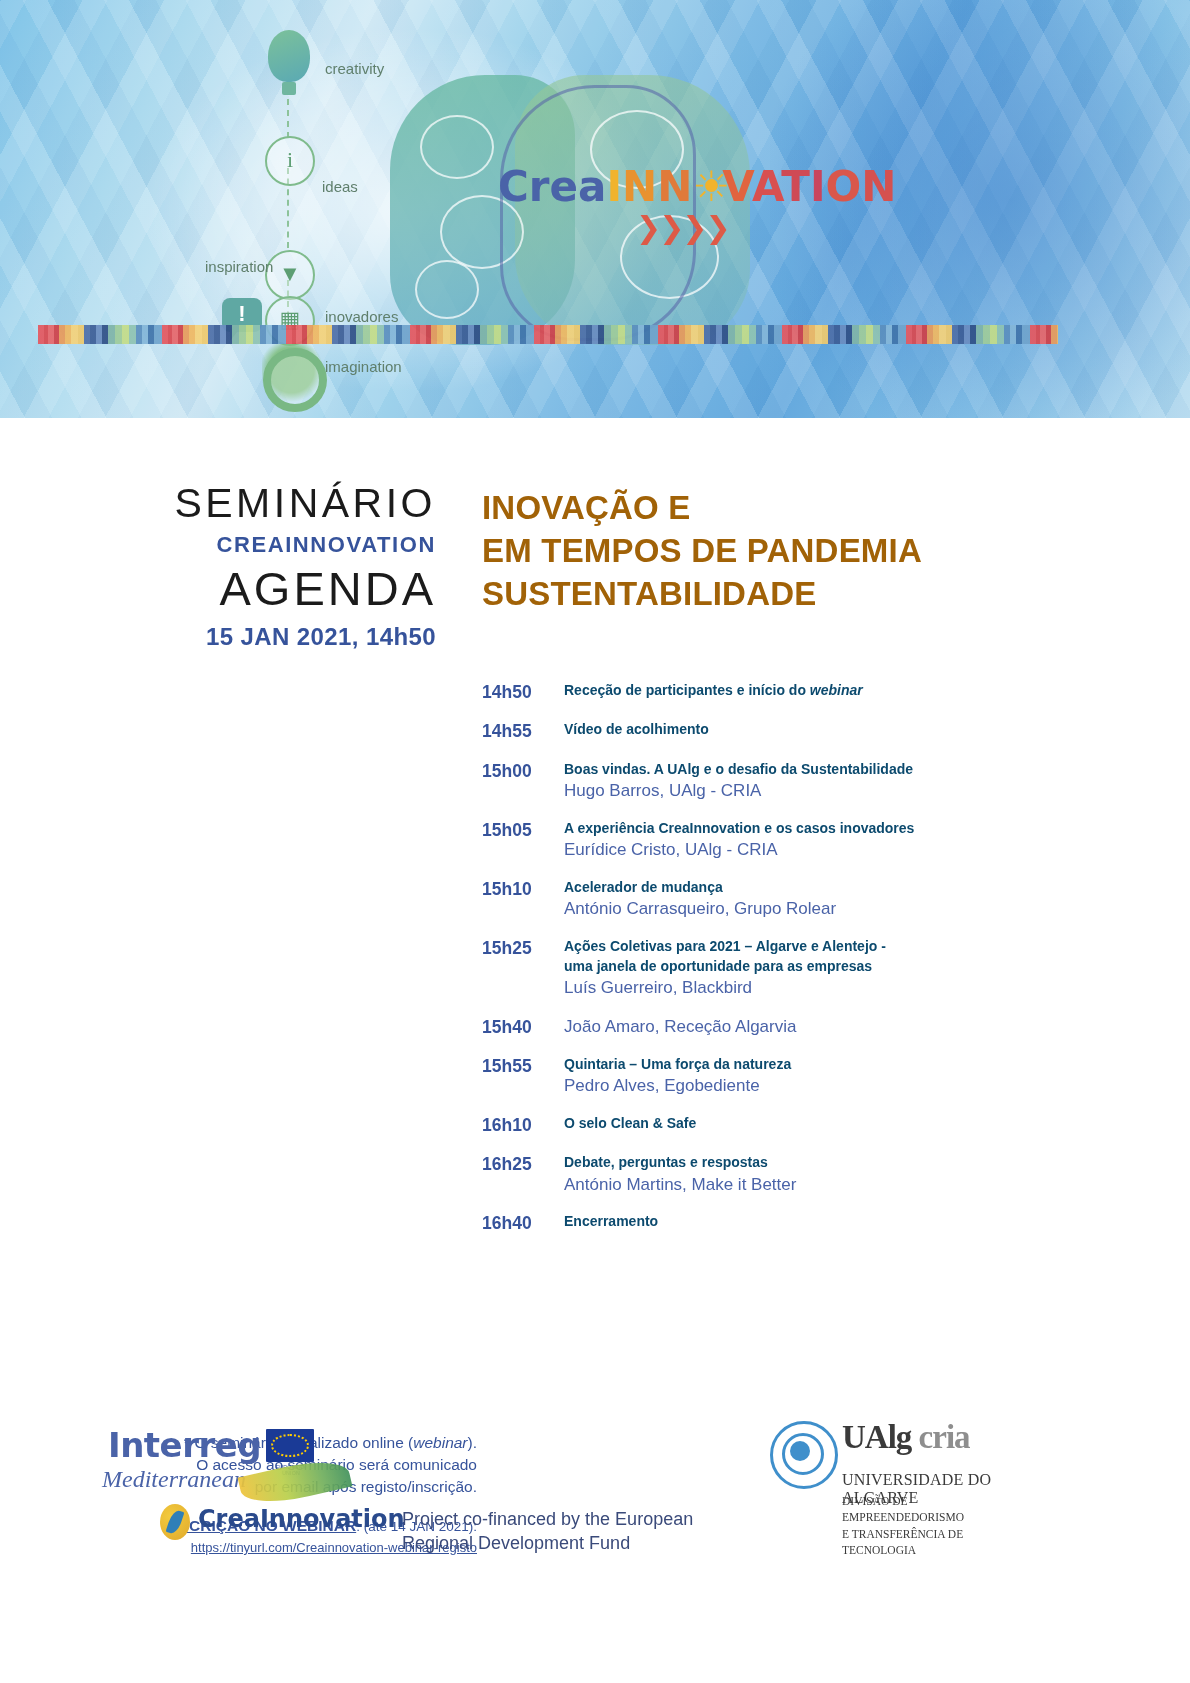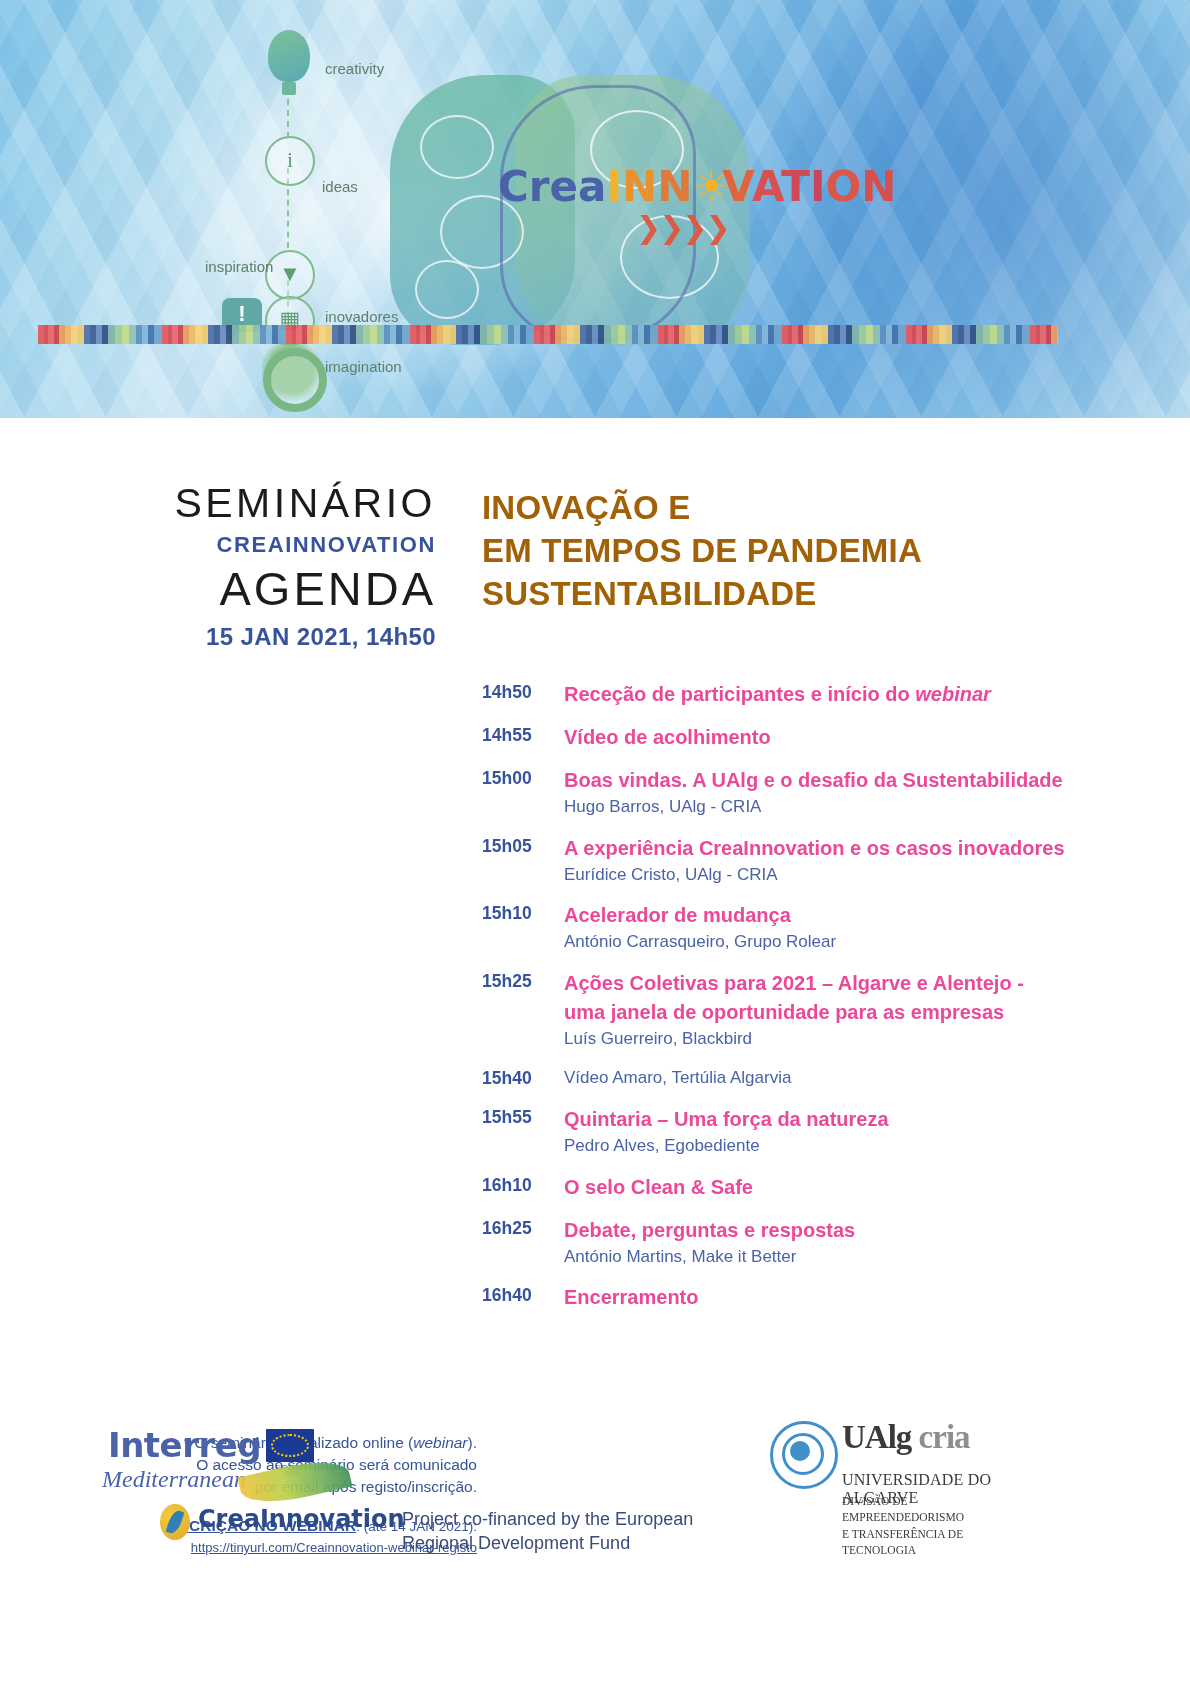--- a/index.html
+++ b/index.html
@@ -285,23 +285,23 @@
   .agenda-row .time {
     flex: 0 0 82px;
     font-size: 17.5px;
     font-weight: bold;
     color: #36539b;
     line-height: 1.45;
     white-space: nowrap;
   }
   .agenda-row .body { flex: 1 1 auto; }
   .agenda-row .topic {
-    font-size: 20px;
-    font-weight: bold;
-    color: #ec4899;
+    font-size: 14px;
+    font-weight: bold;
+    color: #0c4a6e;
     line-height: 1.45;
   }
   .agenda-row .topic em {
     font-style: italic;
     font-weight: bold;
   }
   .agenda-row .speaker {
     font-size: 17px;
     font-weight: normal;
     color: #4a63a8;
@@ -539,21 +539,21 @@
     <div class="agenda-row">
       <div class="time">15h25</div>
       <div class="body">
         <div class="topic">Ações Coletivas para 2021 – Algarve e Alentejo -<br>uma janela de oportunidade para as empresas</div>
         <div class="speaker">Luís Guerreiro, Blackbird</div>
       </div>
     </div>
     <div class="agenda-row">
       <div class="time">15h40</div>
       <div class="body">
-        <div class="speaker">Vídeo Amaro, Tertúlia Algarvia</div>
+        <div class="speaker">João Amaro, Receção Algarvia</div>
       </div>
     </div>
     <div class="agenda-row">
       <div class="time">15h55</div>
       <div class="body">
         <div class="topic">Quintaria – Uma força da natureza</div>
         <div class="speaker">Pedro Alves, Egobediente</div>
       </div>
     </div>
     <div class="agenda-row">

